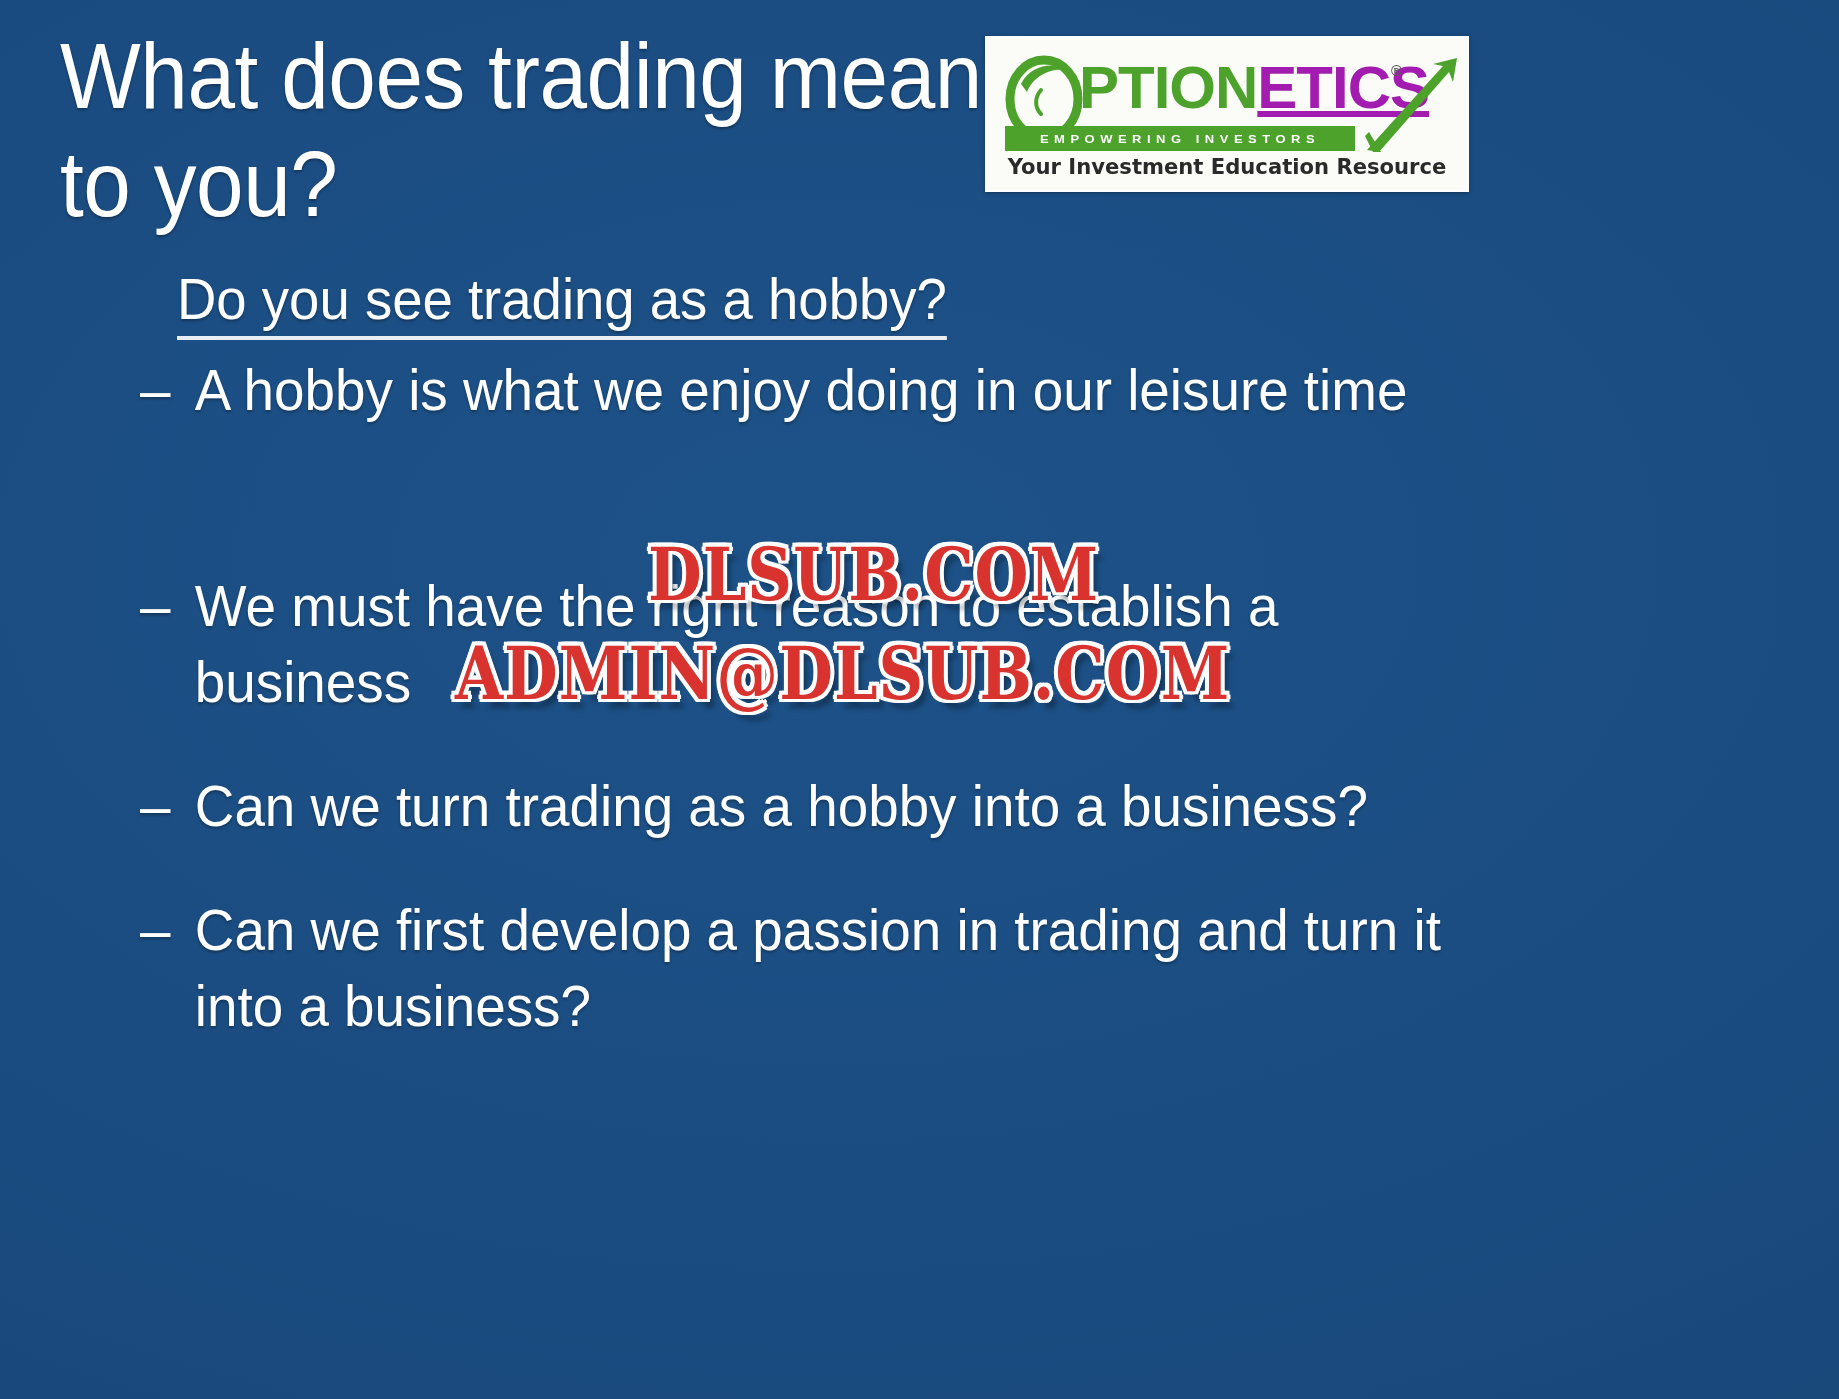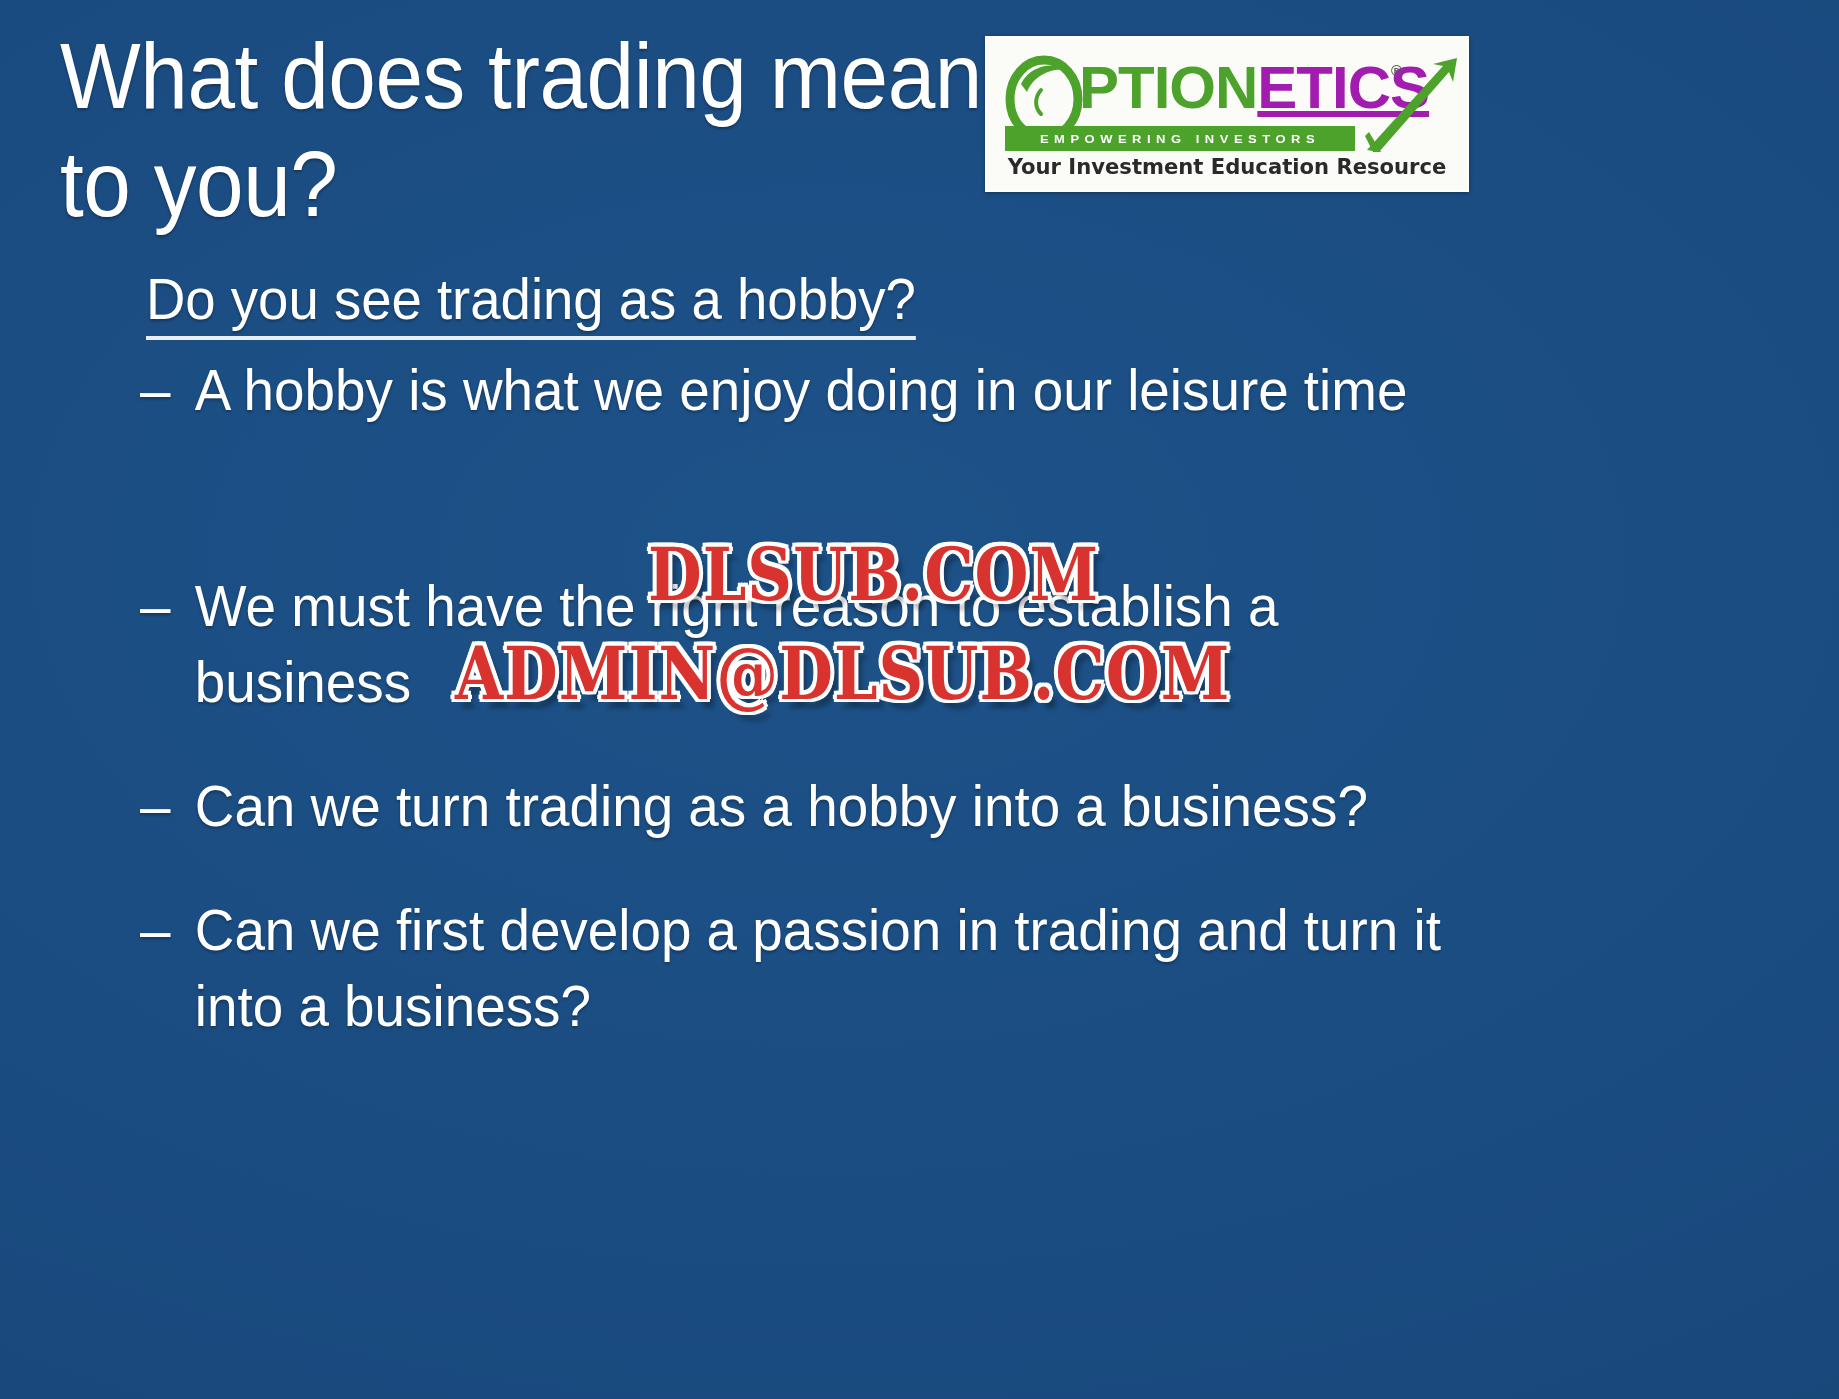--- a/index.html
+++ b/index.html
@@ -79,21 +79,21 @@
     font-size:58px;line-height:62px;
     display:inline-block;
     text-shadow:0 2px 3px rgba(0,0,0,0.30);
     transform:scaleX(0.94);transform-origin:left top;
     white-space:nowrap;
   }
   .head .u{
     border-bottom:4px solid #e9eef3;
     padding-bottom:5px;
   }
-  .head-row{line-height:0;}
+  .head-row{line-height:0;margin-left:31px;}
 
   .sub{
     position:relative;
     margin-left:140px;
     margin-top:22px;
     font-size:58px;line-height:76px;
     max-width:1320px;
     padding-left:58px;
     text-shadow:0 2px 3px rgba(0,0,0,0.30);
     transform:scaleX(0.945);transform-origin:left top;

